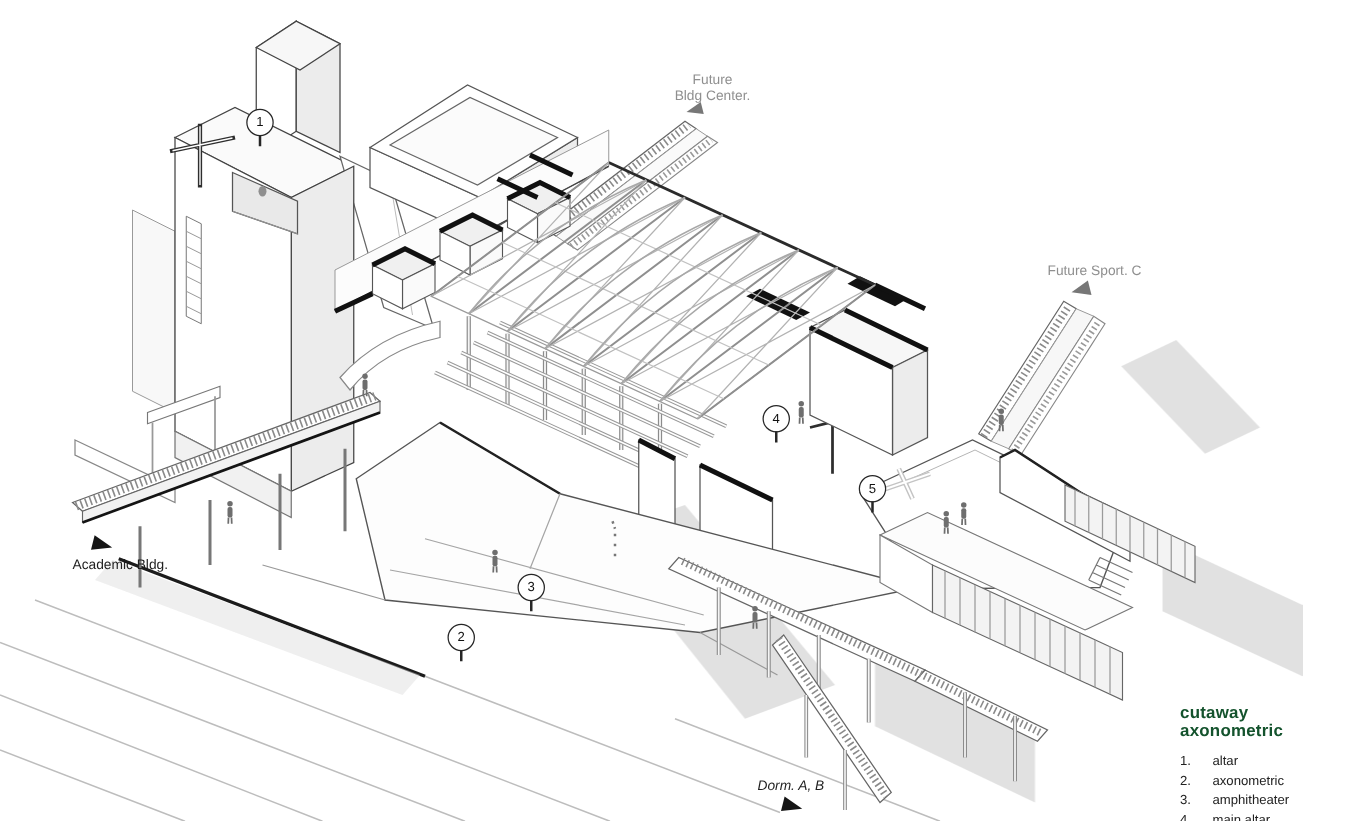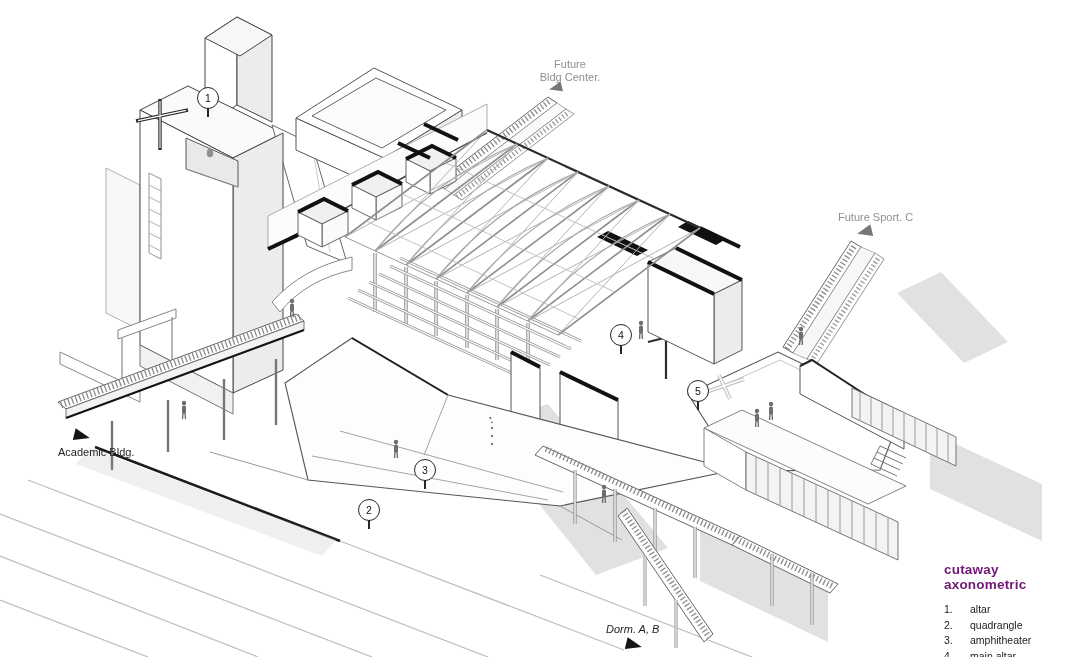--- a/index.html
+++ b/index.html
@@ -16,21 +16,21 @@
   .tri-left-gray2{border-top:5px solid transparent;border-bottom:5px solid transparent;
                  border-right:13px solid #777;transform:rotate(-14deg);}
   .tri-right-dark{border-top:6px solid transparent;border-bottom:6px solid transparent;
                  border-left:16px solid #151515;transform:rotate(14deg);}
   .marker{position:absolute;width:20px;height:20px;border:1.6px solid #262626;border-radius:50%;
           background:#fff;display:flex;align-items:center;justify-content:center;
           font-size:10.5px;color:#111;z-index:5;}
   .marker::after{content:"";position:absolute;top:100%;left:calc(50% - .8px);
           width:1.6px;height:9px;background:#262626;}
   .legend{position:absolute;left:944px;top:562px;width:134px;}
-  .legend-title{font-size:13.5px;font-weight:700;color:#701a75;letter-spacing:.2px;margin-bottom:11px;}
+  .legend-title{font-size:13.5px;font-weight:700;color:#14532d;letter-spacing:.2px;margin-bottom:11px;}
   .legend-row{display:flex;font-size:10.5px;color:#222;margin-bottom:3.5px;}
   .legend-num{width:26px;flex:none;}
 </style>
 </head>
 <body>
 
 <div class="stage">
 
 <svg width="1080" height="657" viewBox="0 0 1080 657">
   <defs>
@@ -285,21 +285,21 @@
 <div class="tri tri-right-dark" style="left:626px;top:639px;"></div>
 
 <div class="legend">
   <div class="legend-title">cutaway axonometric</div>
   <div class="legend-row">
     <span class="legend-num">1.</span>
     <span>altar</span>
   </div>
   <div class="legend-row">
     <span class="legend-num">2.</span>
-    <span>quadrangle</span>
+    <span>axonometric</span>
   </div>
   <div class="legend-row">
     <span class="legend-num">3.</span>
     <span>amphitheater</span>
   </div>
   <div class="legend-row">
     <span class="legend-num">4.</span>
     <span>main altar</span>
   </div>
 

